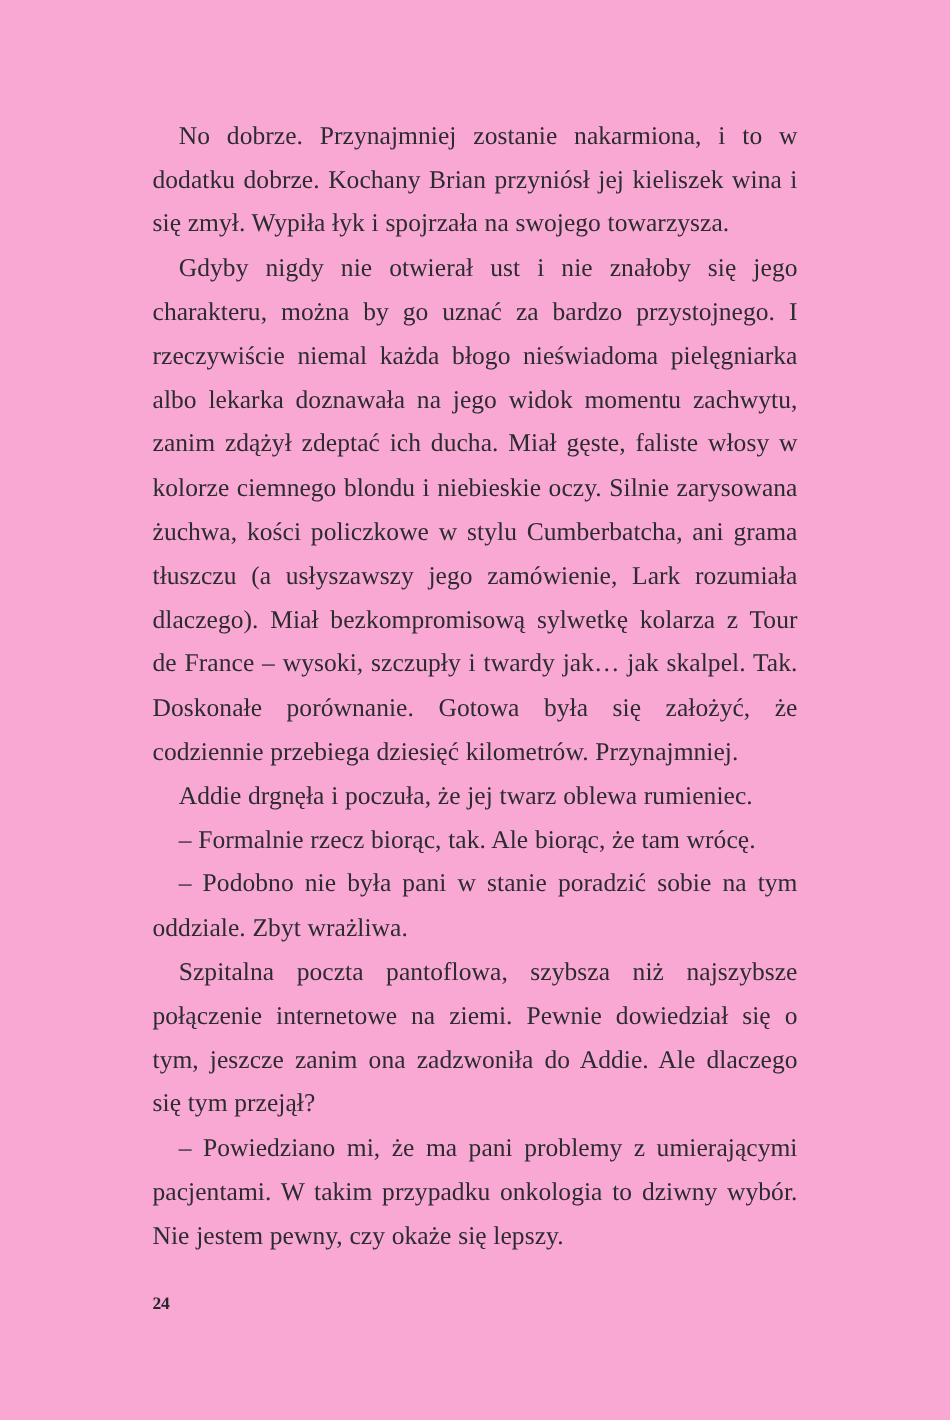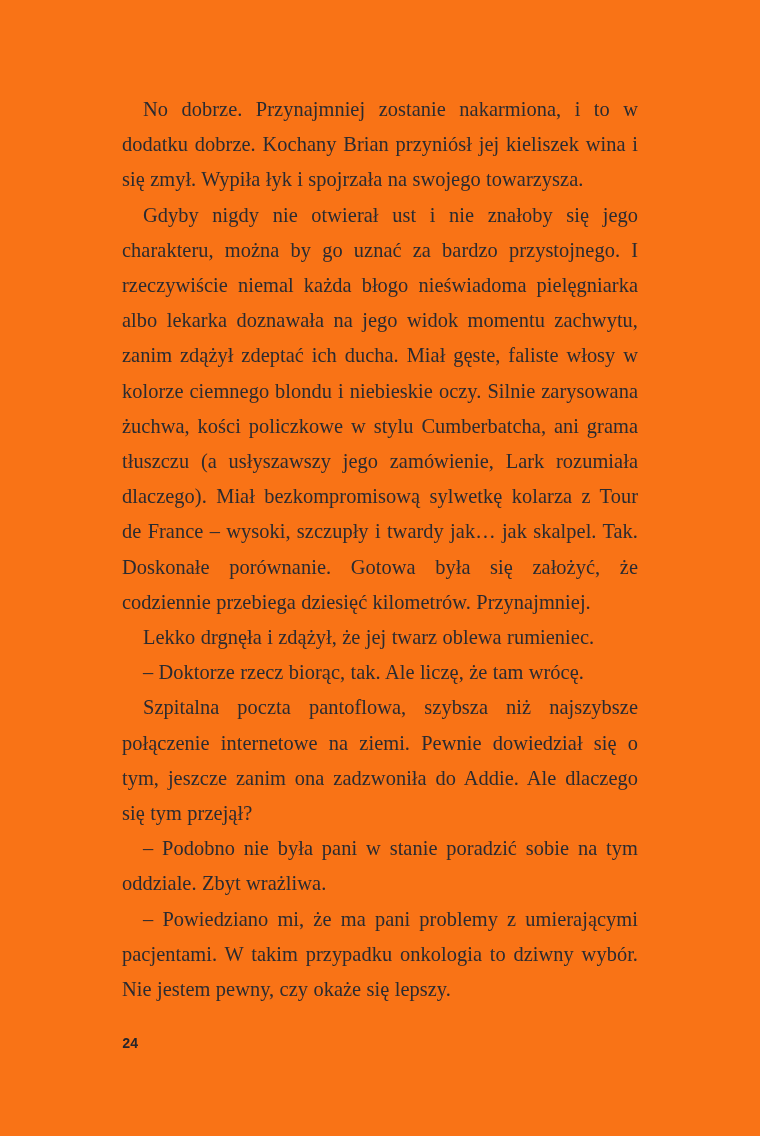--- a/index.html
+++ b/index.html
@@ -42,47 +42,47 @@
   }
 
   .para.indent {
     text-indent: 21px;
   }
 
   .page-number {
     position: absolute;
     left: 122px;
     top: 1036px;
-    font-family: Liberation Mono, monospace;
+    font-family: Liberation Serif, serif;
     font-weight: bold;
     font-size: 14px;
     color: #26262b;
     letter-spacing: -0.3px;
     text-align: right;
   }
 </style>
 </head>
 <body>
 
-<div class="page" style="background: #f97316;">
+<div class="page" style="background: #f9a8d4;">
 
   <div class="text-block">
 
     <p class="para indent">No dobrze. Przynajmniej zostanie nakarmiona, i to w dodatku dobrze. Kochany Brian przyniósł jej kieliszek wina i się zmył. Wypiła łyk i spojrzała na swojego towarzysza.</p>
 
     <p class="para indent">Gdyby nigdy nie otwierał ust i nie znałoby się jego charakteru, można by go uznać za bardzo przystojnego. I rzeczywiście niemal każda błogo nieświadoma pielęgniarka albo lekarka doznawała na jego widok momentu zachwytu, zanim zdążył zdeptać ich ducha. Miał gęste, faliste włosy w kolorze ciemnego blondu i niebieskie oczy. Silnie zarysowana żuchwa, kości policzkowe w stylu Cumberbatcha, ani grama tłuszczu (a usłyszawszy jego zamówienie, Lark rozumiała dlaczego). Miał bezkompromisową sylwetkę kolarza z Tour de France – wysoki, szczupły i twardy jak… jak skalpel. Tak. Doskonałe porównanie. Gotowa była się założyć, że codziennie przebiega dziesięć kilometrów. Przynajmniej.</p>
 
 
-    <p class="para indent">Lekko drgnęła i zdążył, że jej twarz oblewa rumieniec.</p>
+    <p class="para indent">Addie drgnęła i poczuła, że jej twarz oblewa rumieniec.</p>
 
-    <p class="para indent">– Doktorze rzecz biorąc, tak. Ale liczę, że tam wrócę.</p>
+    <p class="para indent">– Formalnie rzecz biorąc, tak. Ale biorąc, że tam wrócę.</p>
+
+    <p class="para indent">– Podobno nie była pani w stanie poradzić sobie na tym oddziale. Zbyt wrażliwa.</p>
 
     <p class="para indent">Szpitalna poczta pantoflowa, szybsza niż najszybsze połączenie internetowe na ziemi. Pewnie dowiedział się o tym, jeszcze zanim ona zadzwoniła do Addie. Ale dlaczego się tym przejął?</p>
-
-    <p class="para indent">– Podobno nie była pani w stanie poradzić sobie na tym oddziale. Zbyt wrażliwa.</p>
 
 
     <p class="para indent">– Powiedziano mi, że ma pani problemy z umierającymi pacjentami. W takim przypadku onkologia to dziwny wybór. Nie jestem pewny, czy  okaże się lepszy.</p>
 
   </div>
 
   <div class="page-number">24</div>
 
 </div>
 

